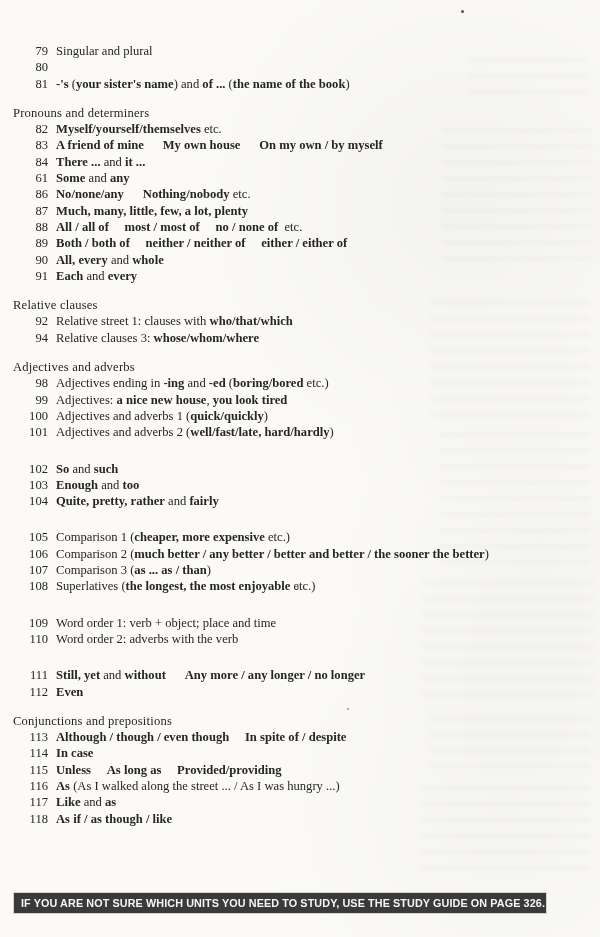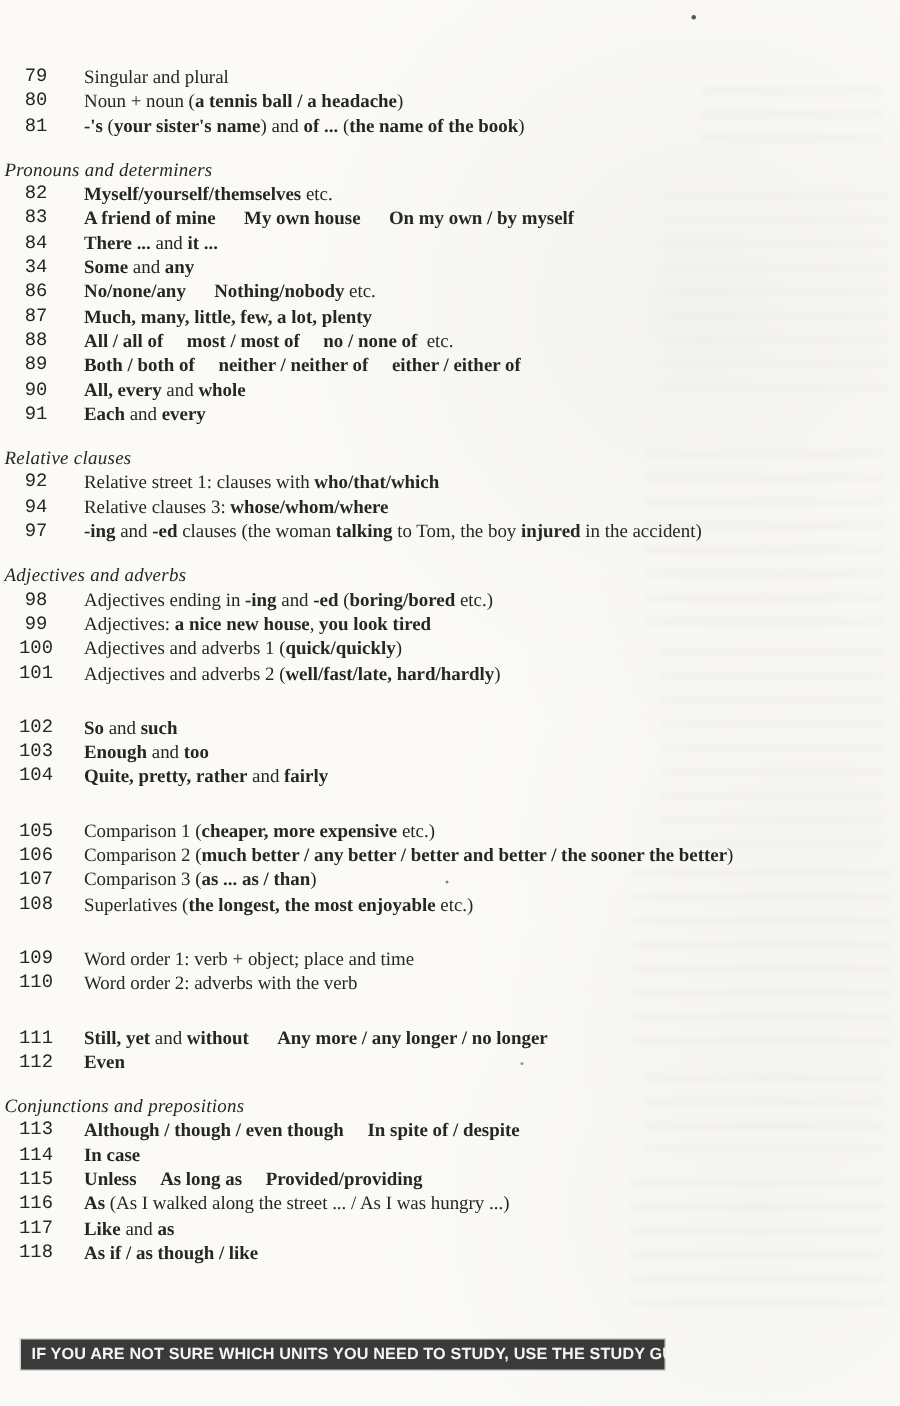--- a/index.html
+++ b/index.html
@@ -19,35 +19,33 @@
       radial-gradient(circle at 90% 60%, rgba(170,175,165,.08), transparent 30%),
       radial-gradient(circle at 84% 86%, rgba(170,175,165,.08), transparent 26%);
   }
   .toc{
     position:absolute;left:0;top:43px;width:600px;
     font-size:12.6px;line-height:16.3px;
   }
   .section{margin-top:13px;}
   .section:first-child{margin-top:0;}
   .heading{
-    font-style:italic;
-    margin-left:3px;
+    margin-left:13px;
     letter-spacing:.2px;
   }
   .group + .group{margin-top:20px;}
   .row{display:flex;}
   .num{
-    flex:none;width:48px;text-align:center;
+    flex:none;width:48px;text-align:right;
     font-variant-numeric:lining-nums;
-    font-family:Liberation Mono, monospace;
   }
   .txt{margin-left:8px;white-space:pre-wrap;}
   .txt b{font-weight:700;}
   .banner{
-    position:absolute;left:14px;top:893px;width:429px;height:20px;
+    position:absolute;left:14px;top:893px;width:532px;height:20px;
     background:var(--banner-bg,#3a3a3a);
     color:var(--banner-text,#f5f5f3);
     display:flex;align-items:center;
     padding:0 7px;box-sizing:border-box;
     font-family:"Liberation Sans","DejaVu Sans",sans-serif;
     font-weight:700;font-size:10.8px;letter-spacing:.1px;
     white-space:nowrap;
     box-shadow:0 0 0 1px rgba(0,0,0,.15);
   }
   
@@ -76,21 +74,20 @@
 
   <div class="toc" id="toc-root">
       <div class="section">
         <div class="group">
           <div class="row">
             <span class="num">79</span>
             <span class="txt"><span>Singular and plural</span></span>
           </div>
           <div class="row">
             <span class="num">80</span>
-            <span class="txt"><span>Noun + noun (</span><b>a tennis ball / a headache</b><span>)</span></span>
           </div>
           <div class="row">
             <span class="num">81</span>
             <span class="txt"><b>-'s</b><span> (</span><b>your sister's name</b><span>) and </span><b>of ...</b><span> (</span><b>the name of the book</b><span>)</span></span>
           </div>
         </div>
       </div>
       <div class="section">
         <div class="heading">Pronouns and determiners</div>
         <div class="group">
@@ -100,21 +97,21 @@
           </div>
           <div class="row">
             <span class="num">83</span>
             <span class="txt"><b>A friend of mine</b><span>      </span><b>My own house</b><span>      </span><b>On my own / by myself</b></span>
           </div>
           <div class="row">
             <span class="num">84</span>
             <span class="txt"><b>There ...</b><span> and </span><b>it ...</b></span>
           </div>
           <div class="row">
-            <span class="num">34</span>
+            <span class="num">61</span>
             <span class="txt"><b>Some</b><span> and </span><b>any</b></span>
           </div>
           <div class="row">
             <span class="num">86</span>
             <span class="txt"><b>No/none/any</b><span>      </span><b>Nothing/nobody</b><span> etc.</span></span>
           </div>
           <div class="row">
             <span class="num">87</span>
             <span class="txt"><b>Much, many, little, few, a lot, plenty</b></span>
           </div>
@@ -139,24 +136,20 @@
       <div class="section">
         <div class="heading">Relative clauses</div>
         <div class="group">
           <div class="row">
             <span class="num">92</span>
             <span class="txt"><span>Relative street 1: clauses with </span><b>who/that/which</b></span>
           </div>
           <div class="row">
             <span class="num">94</span>
             <span class="txt"><span>Relative clauses 3: </span><b>whose/whom/where</b></span>
-          </div>
-          <div class="row">
-            <span class="num">97</span>
-            <span class="txt"><b>-ing</b><span> and </span><b>-ed</b><span> clauses (the woman </span><b>talking</b><span> to Tom, the boy </span><b>injured</b><span> in the accident)</span></span>
           </div>
         </div>
       </div>
       <div class="section">
         <div class="heading">Adjectives and adverbs</div>
         <div class="group">
           <div class="row">
             <span class="num">98</span>
             <span class="txt"><span>Adjectives ending in </span><b>-ing</b><span> and </span><b>-ed</b><span> (</span><b>boring/bored</b><span> etc.)</span></span>
           </div>

